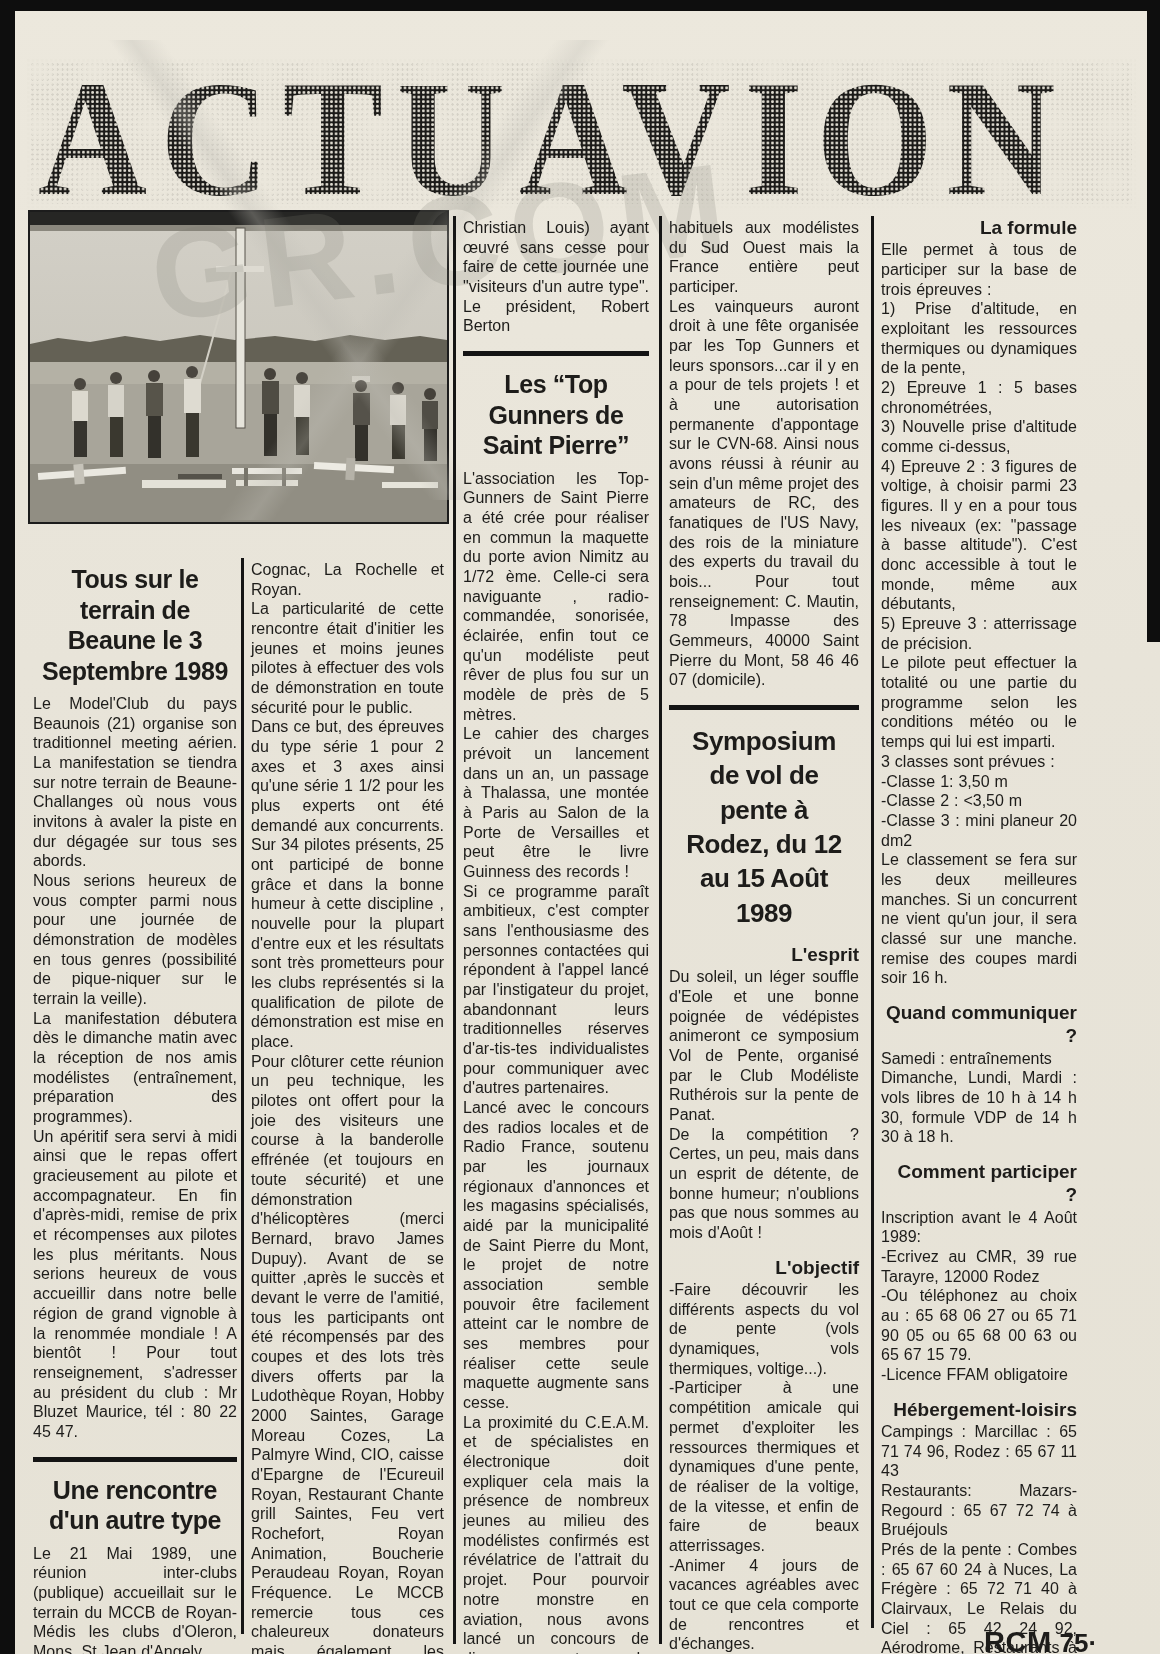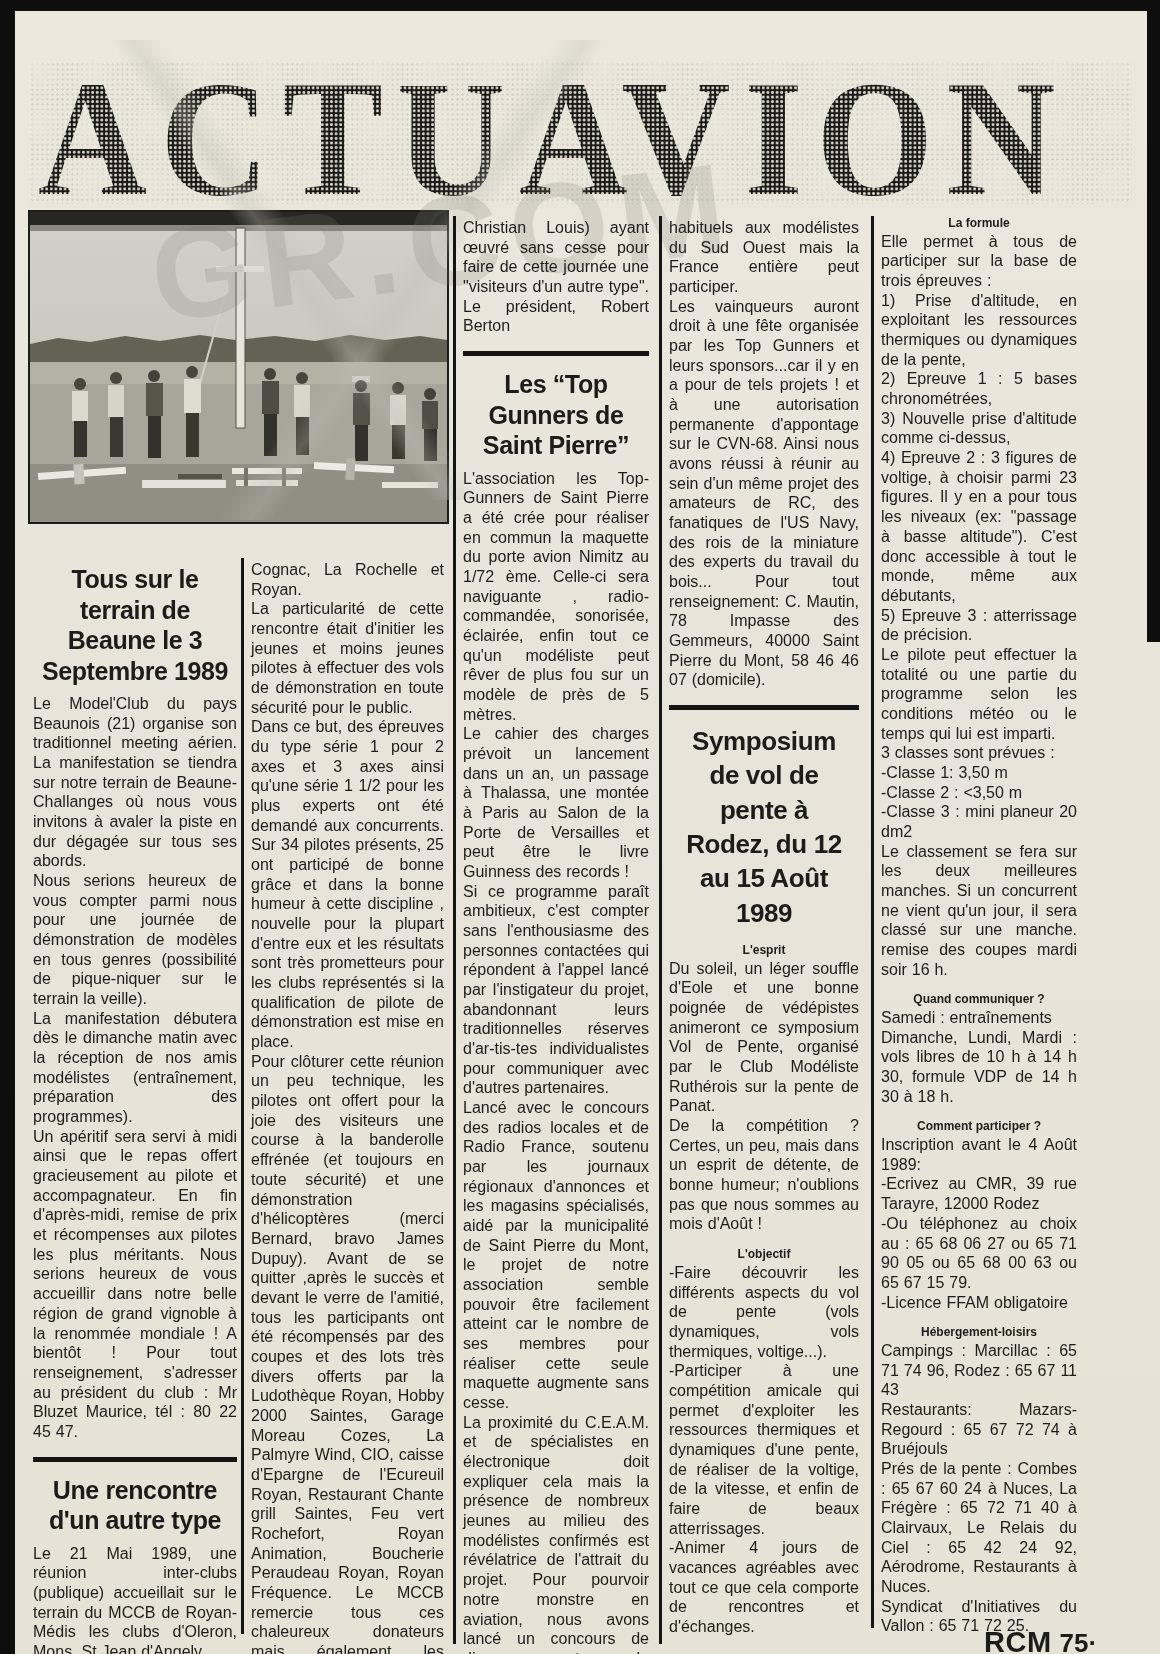--- a/index.html
+++ b/index.html
@@ -54,21 +54,21 @@
   .col{position:absolute;text-align:justify;font-size:16px;line-height:1.23;z-index:3;}
   .col p{margin:0;hyphens:auto;-webkit-hyphens:auto;word-spacing:0.5px;}
   .col1{left:33px;top:556px;width:204px;}
   .col2{left:251px;top:560px;width:193px;}
   .col3{left:463px;top:218px;width:186px;}
   .col4{left:669px;top:218px;width:190px;}
   .col5{left:881px;top:216px;width:196px;}
 
   .h-article{font-weight:bold;text-align:center;font-size:25px;line-height:1.22;margin:8px 0 8px;letter-spacing:-0.4px;}
   .h-article.big{font-size:26px;line-height:1.32;margin:14px 12px 12px;}
-  .h-sub{font-weight:bold;font-size:12px;text-align:center;margin:13px 0 1px;}
+  .h-sub{font-weight:bold;font-size:19px;text-align:right;margin:13px 0 1px;}
   .rule{border:none;height:5px;background:#141414;margin:15px 0 13px;}
   .vrule{position:absolute;width:3px;background:#151515;z-index:3;}
   .v1{left:241px;top:558px;height:1076px;}
   .v2{left:453px;top:216px;height:1428px;}
   .v3{left:659px;top:216px;height:1428px;}
   .v4{left:871px;top:216px;height:1412px;}
 
   .pagefoot{position:absolute;left:984px;top:1626px;z-index:3;font-weight:bold;white-space:nowrap;}
   .pagefoot .brand{font-size:29px;letter-spacing:0.5px;}
   .pagefoot .num{font-size:26px;margin-left:8px;}

